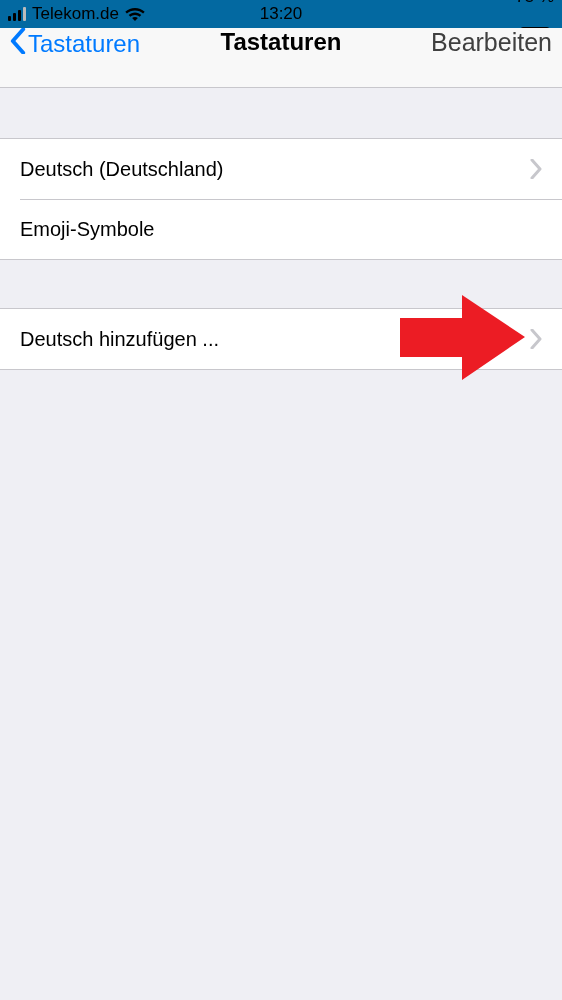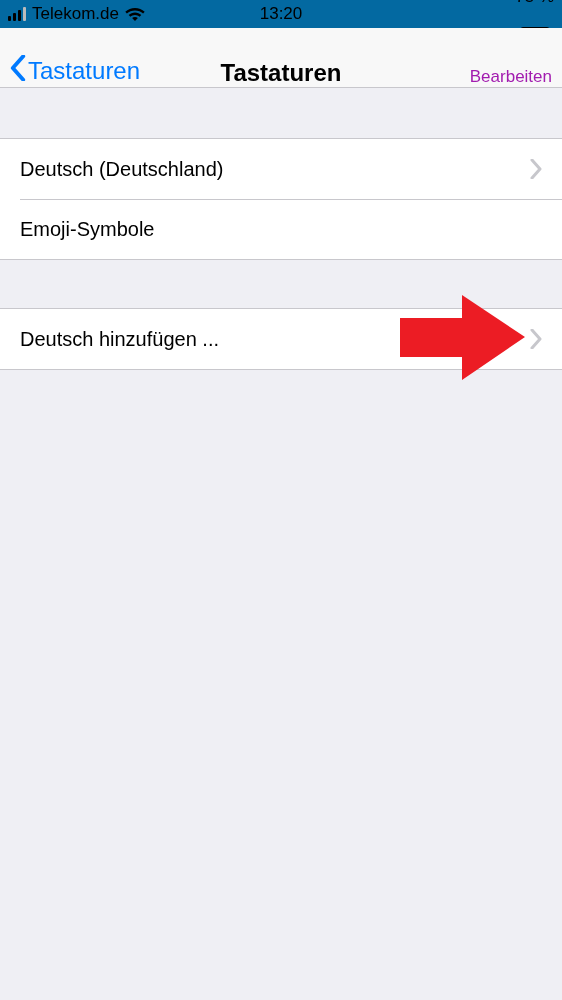--- a/index.html
+++ b/index.html
@@ -85,21 +85,21 @@
       background: #ffcc00;
       height: 100%;
       width: 75%;
       border-radius: 1px;
     }
     .nav-bar {
       height: 60px;
       background: #f8f8f8;
       border-bottom: 1px solid #c8c7cc;
       display: flex;
-      align-items: flex-end;
+      align-items: flex-start;
       justify-content: space-between;
       padding: 0 10px;
       position: relative;
     }
     .nav-back {
       display: flex;
       align-items: center;
       color: #007aff;
       font-size: 24px;
       gap: 2px;
@@ -110,22 +110,22 @@
     }
     .nav-title {
       position: absolute;
       left: 50%;
       transform: translateX(-50%);
       font-size: 24px;
       font-weight: 600;
       color: #000;
     }
     .nav-edit {
-      color: #a21caf;
-      font-size: 17px;
+      color: #404040;
+      font-size: 25px;
       margin-left: 12px;
     }
     .section-spacer {
       height: 50px;
     }
     .list-group {
       background: #fff;
       border-top: 1px solid #c8c7cc;
       border-bottom: 1px solid #c8c7cc;
     }

